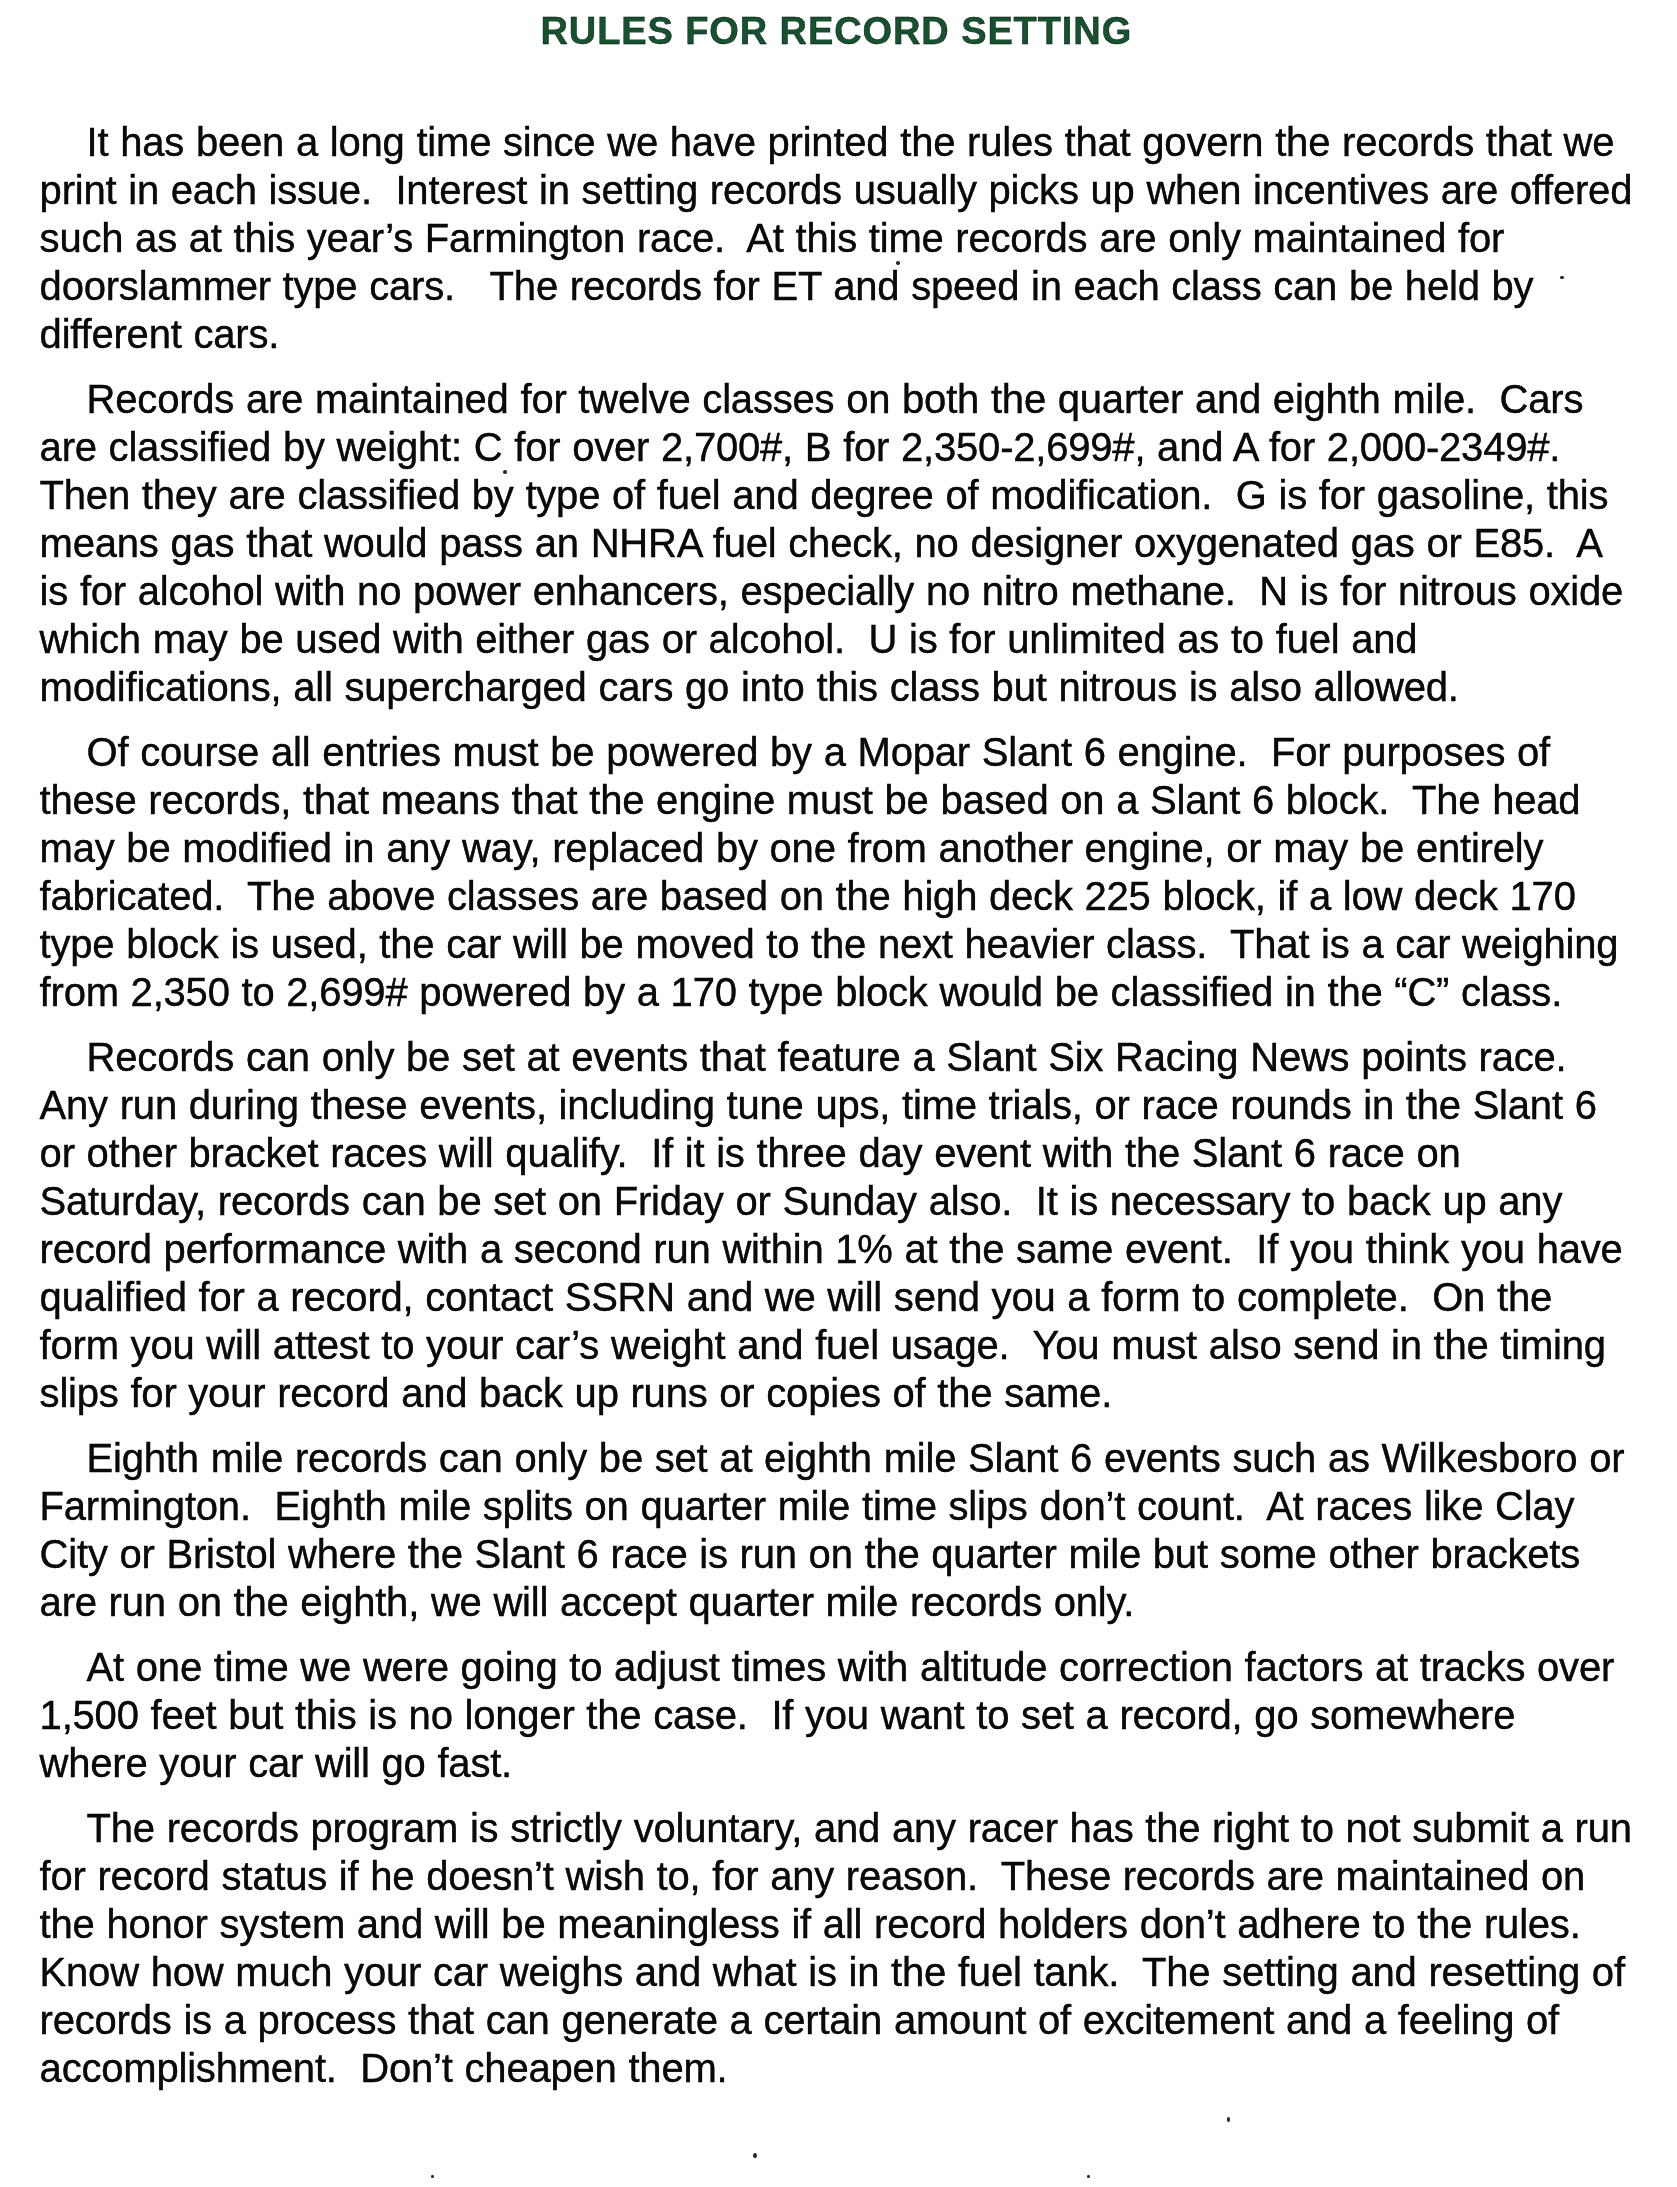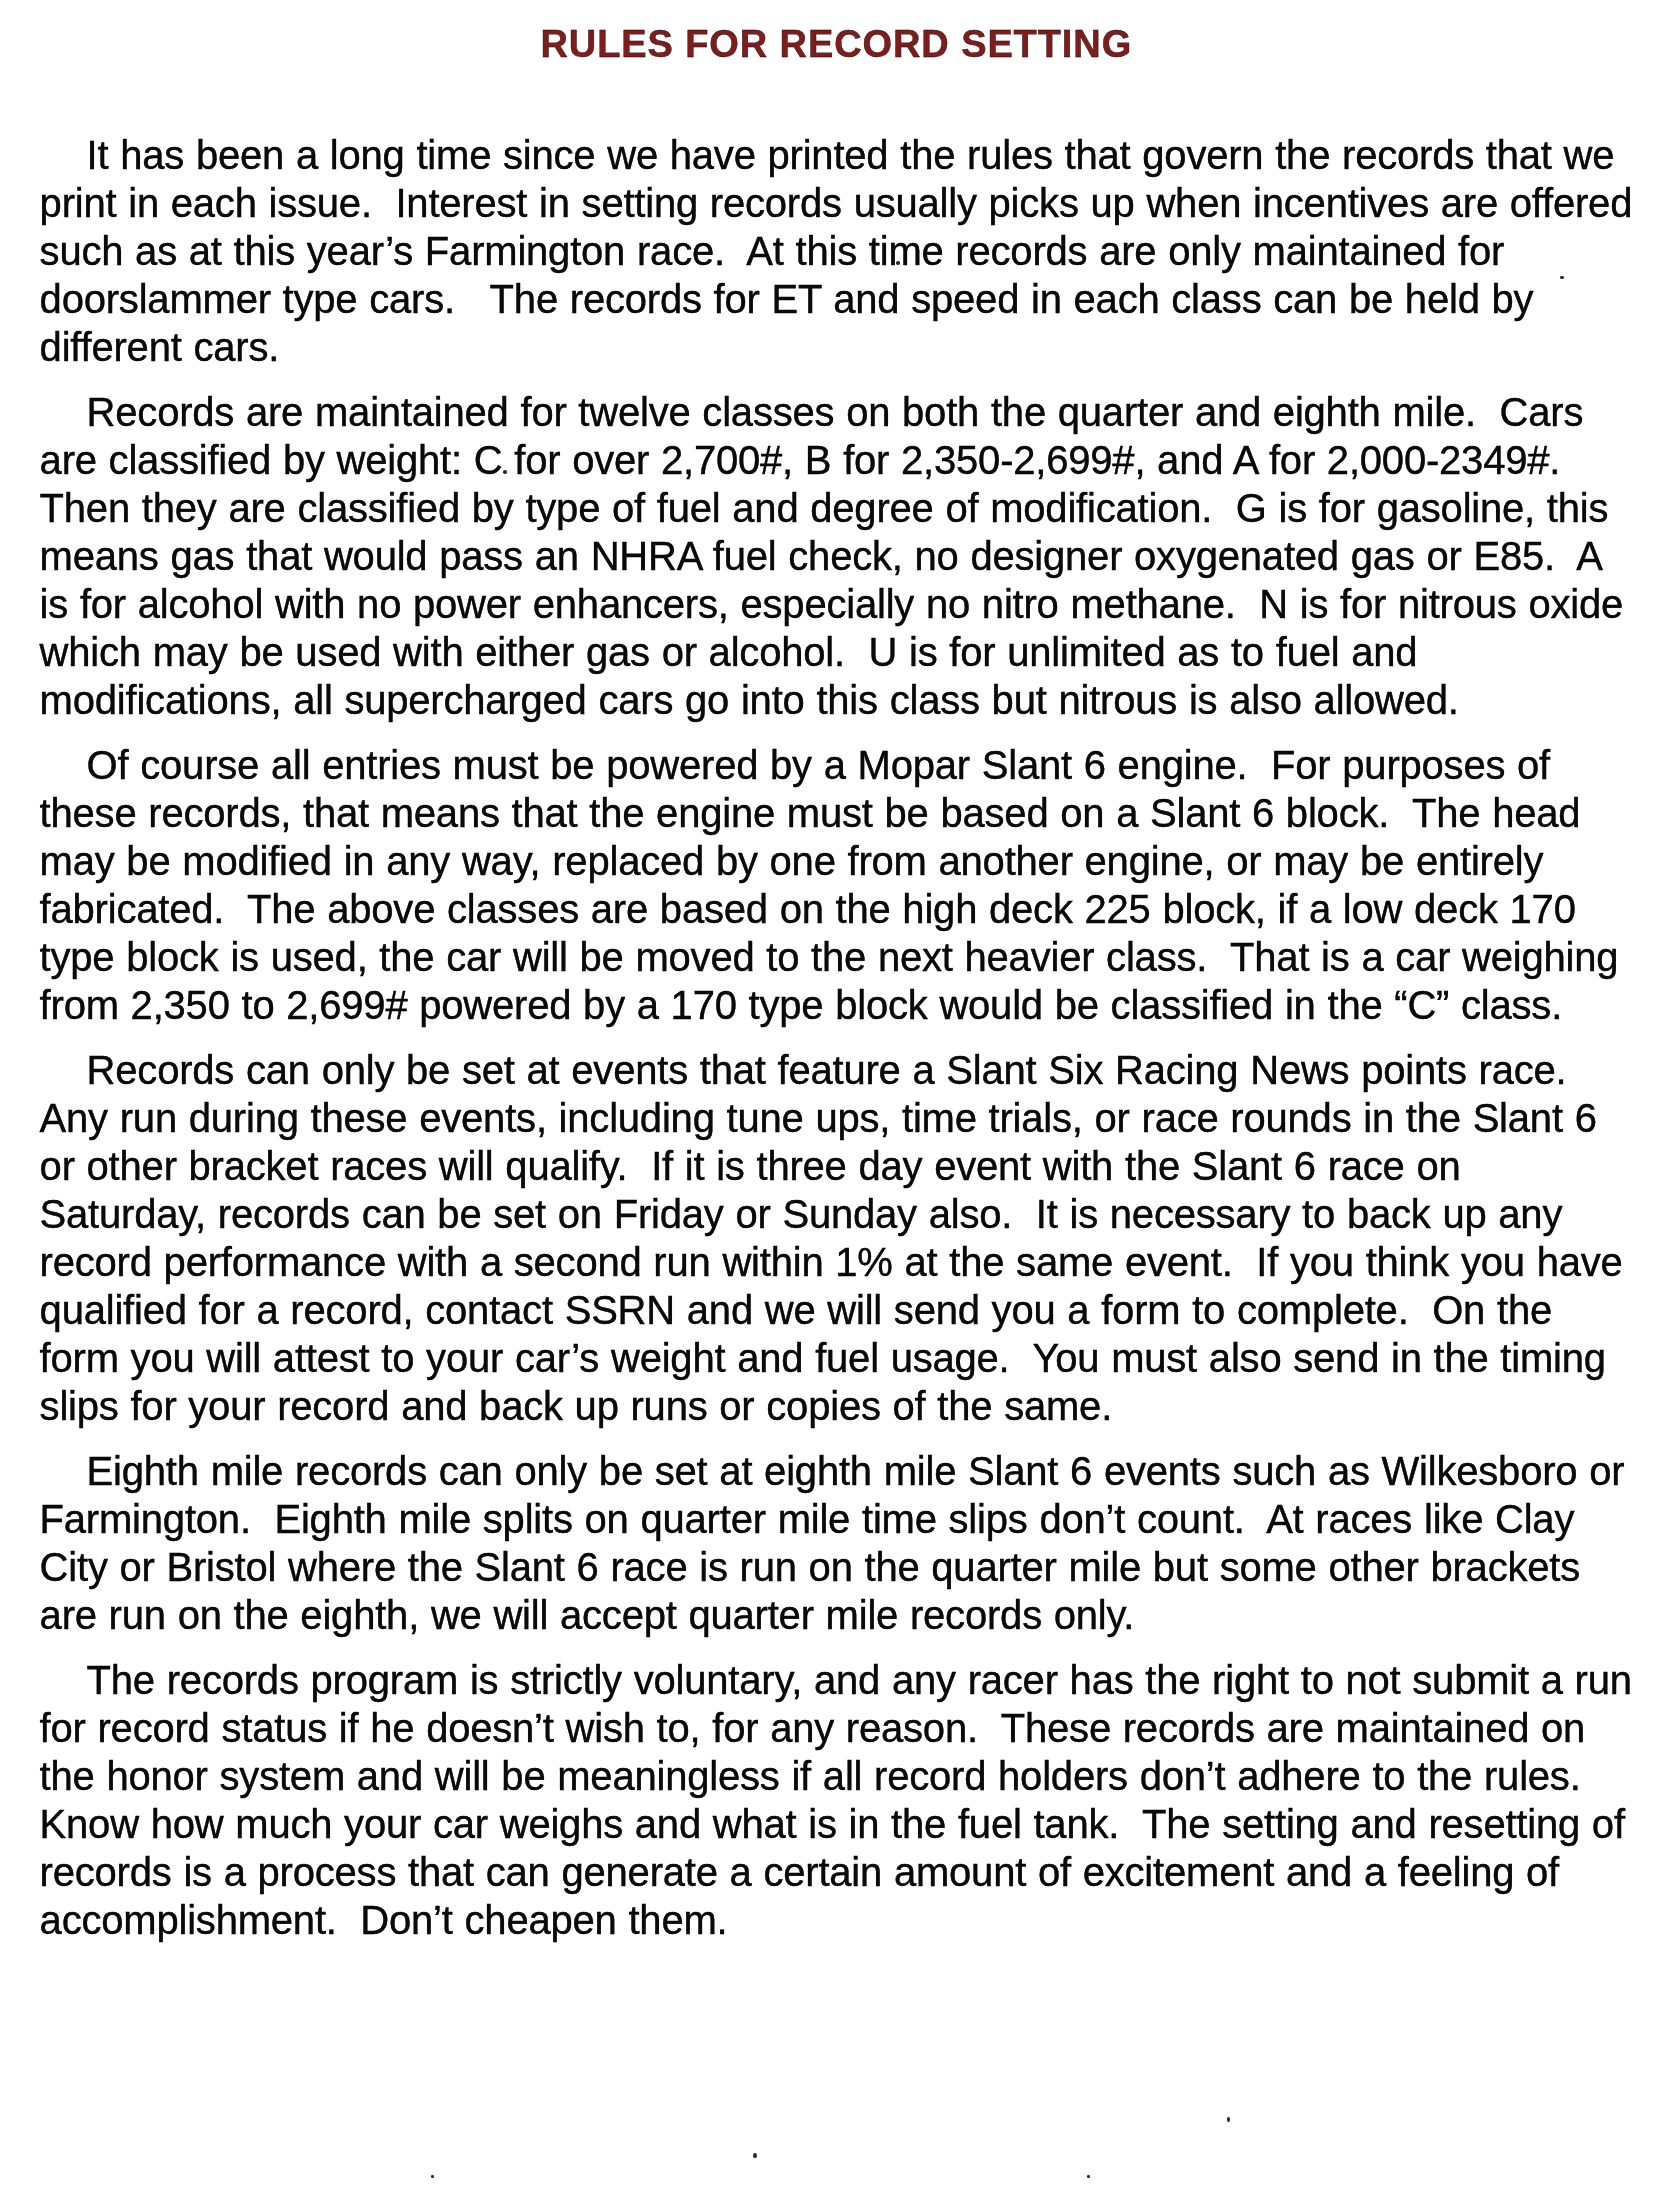--- a/index.html
+++ b/index.html
@@ -12,26 +12,26 @@
     width: 1677px;
     height: 2187px;
     background: #ffffff;
     color: #0a0a0a;
     font-family: "Liberation Sans", sans-serif;
     overflow: hidden;
     box-sizing: border-box;
     padding: 7.2px 27px 0 22.6px;
   }
   .doc-title {
-    margin: 16px 0 65px 0;
+    margin: 3px 0 65px 0;
     text-align: center;
     font-size: 38px;
     font-weight: bold;
     letter-spacing: 0.9px;
-    color: #7f1d1d;
+    color: #14532d;
     -webkit-text-stroke: 0.4px #000;
   }
   .para {
     margin: 17px;
     font-size: 40px;
     line-height: 48px;
     text-indent: 47px;
     letter-spacing: -0.2px;
     word-spacing: 0.9px;
     white-space: pre-wrap;
@@ -58,20 +58,21 @@
 <body>
 
 <div class="page">
   <h1 class="doc-title">RULES FOR RECORD SETTING</h1>
 
   <p class="para">It has been a long time since we have printed the rules that govern the records that we print in each issue.  Interest in setting records usually picks up when incentives are offered such as at this year’s Farmington race.  At this time records are only maintained for doorslammer type cars.   The records for ET and speed in each class can be held by different cars.</p>
   <p class="para">Records are maintained for twelve classes on both the quarter and eighth mile.  Cars are classified by weight: C for over 2,700#, B for 2,350-2,699#, and A for 2,000-2349#.  Then they are classified by type of fuel and degree of modification.  G is for gasoline, this means gas that would pass an NHRA fuel check, no designer oxygenated gas or E85.  A is for alcohol with no power enhancers, especially no nitro methane.  N is for nitrous oxide which may be used with either gas or alcohol.  U is for unlimited as to fuel and modifications, all supercharged cars go into this class but nitrous is also allowed.</p>
   <p class="para">Of course all entries must be powered by a Mopar Slant 6 engine.  For purposes of these records, that means that the engine must be based on a Slant 6 block.  The head may be modified in any way, replaced by one from another engine, or may be entirely fabricated.  The above classes are based on the high deck 225 block, if a low deck 170 type block is used, the car will be moved to the next heavier class.  That is a car weighing from 2,350 to 2,699# powered by a 170 type block would be classified in the “C” class.</p>
   <p class="para">Records can only be set at events that feature a Slant Six Racing News points race.  Any run during these events, including tune ups, time trials, or race rounds in the Slant 6 or other bracket races will qualify.  If it is three day event with the Slant 6 race on Saturday, records can be set on Friday or Sunday also.  It is necessary to back up any record performance with a second run within 1% at the same event.  If you think you have qualified for a record, contact SSRN and we will send you a form to complete.  On the form you will attest to your car’s weight and fuel usage.  You must also send in the timing slips for your record and back up runs or copies of the same.</p>
   <p class="para">Eighth mile records can only be set at eighth mile Slant 6 events such as Wilkesboro or Farmington.  Eighth mile splits on quarter mile time slips don’t count.  At races like Clay City or Bristol where the Slant 6 race is run on the quarter mile but some other brackets are run on the eighth, we will accept quarter mile records only.</p>
+  <p class="para">At one time we were going to adjust times with altitude correction factors at tracks over 1,500 feet but this is no longer the case.  If you want to set a record, go somewhere where your car will go fast.</p>
   <p class="para">The records program is strictly voluntary, and any racer has the right to not submit a run for record status if he doesn’t wish to, for any reason.  These records are maintained on the honor system and will be meaningless if all record holders don’t adhere to the rules.  Know how much your car weighs and what is in the fuel tank.  The setting and resetting of records is a process that can generate a certain amount of excitement and a feeling of accomplishment.  Don’t cheapen them.</p>
 
   <span class="speck s1"></span>
   <span class="speck s2"></span>
   <span class="speck s3"></span>
   <span class="speck s4"></span>
   <span class="speck s5"></span>
   <span class="speck s6"></span>
   <span class="speck s7"></span>
 </div>

